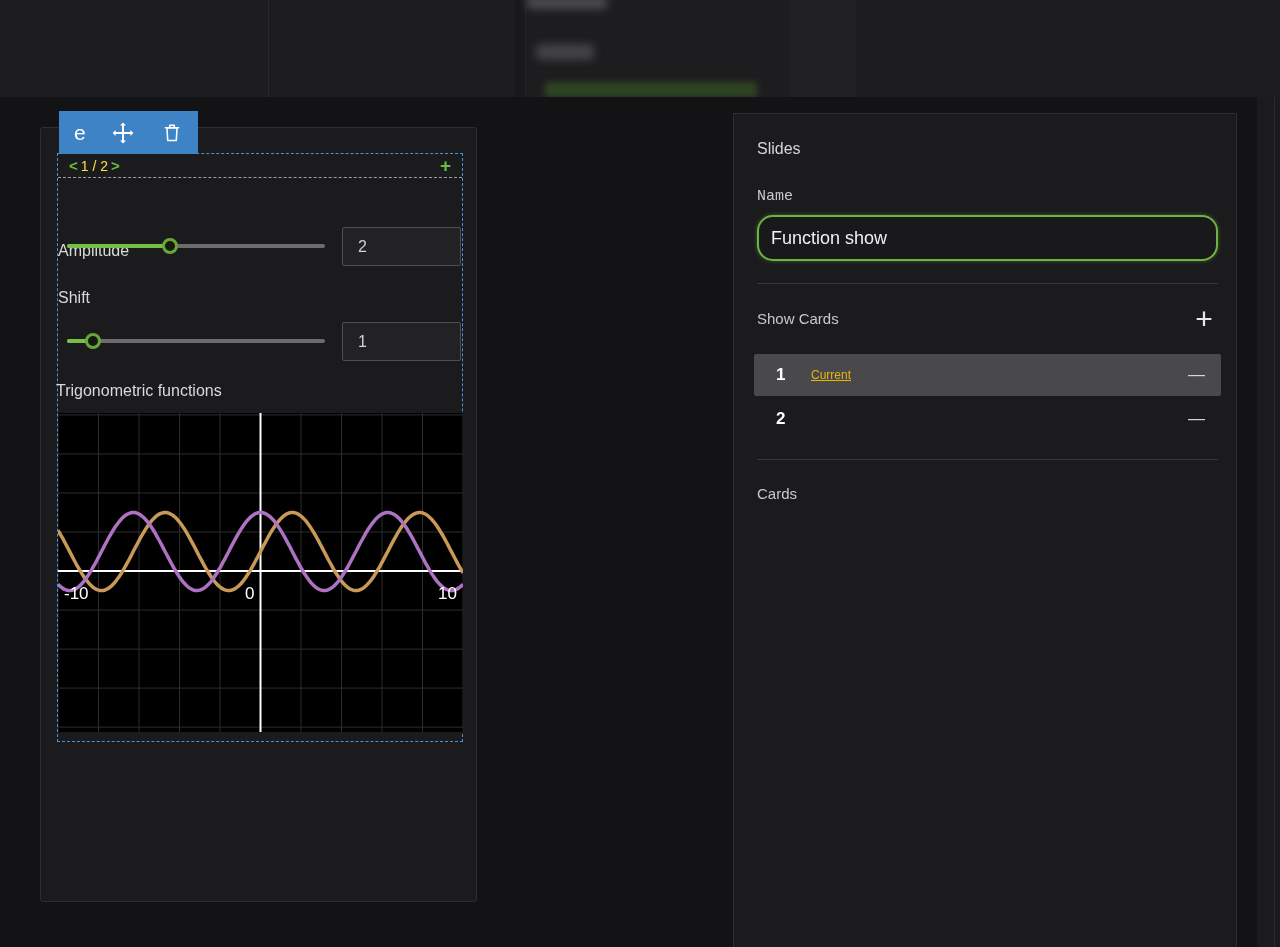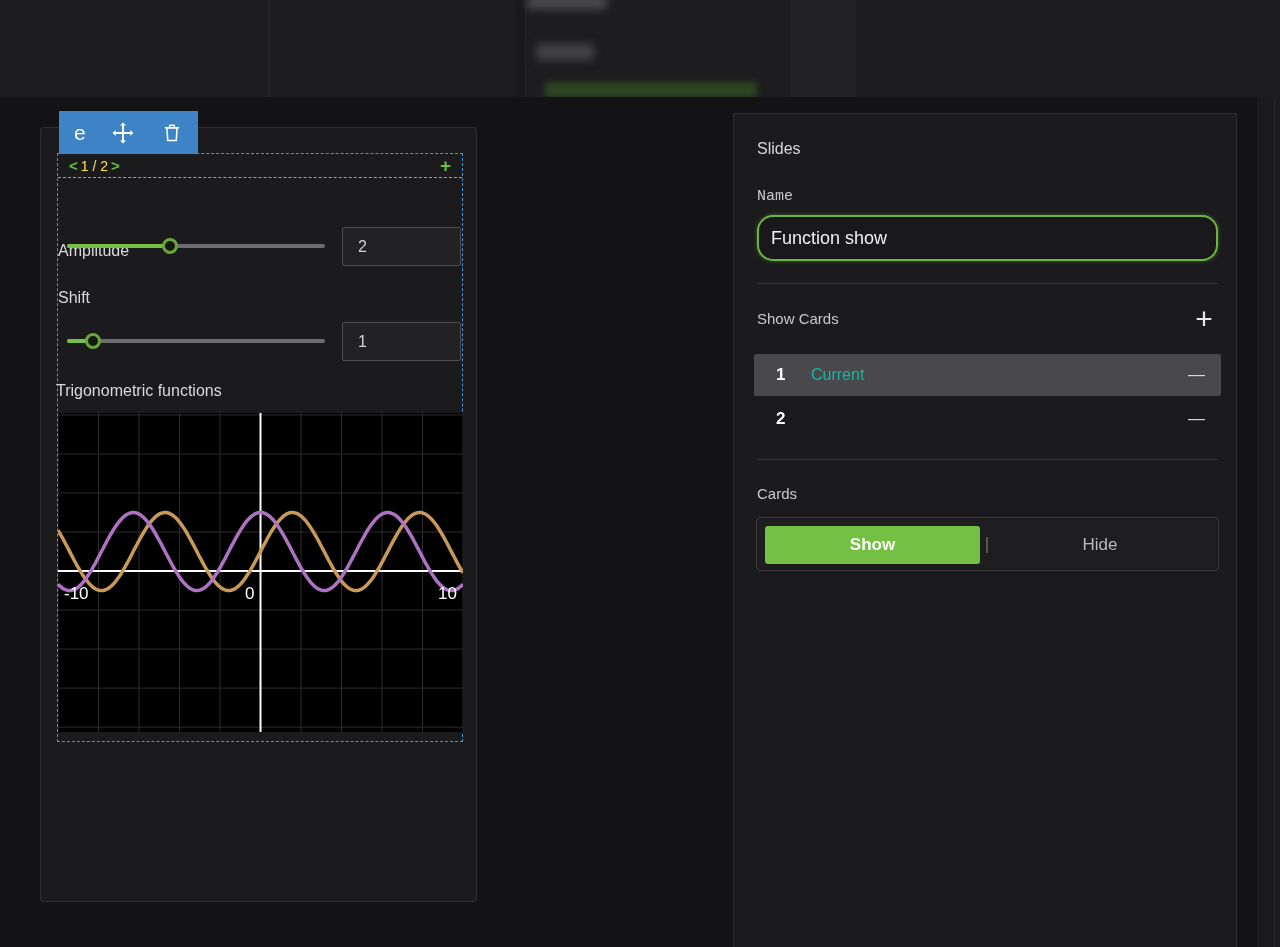--- a/index.html
+++ b/index.html
@@ -59,21 +59,21 @@
                 background:#19191b; border:2px solid #6db33f; border-radius:16px;
                 box-shadow:0 0 4px rgba(109,179,63,.45); color:#eef0f1; font-size:18px;
                 padding:0 12px; font-family:"Liberation Sans", sans-serif; }
   .divider { position:absolute; left:23px; width:461px; height:1px; background:#36363a; }
   .add-card { position:absolute; left:452px; top:188px; width:36px; height:36px; color:#e8e8ea;
               font-size:30px; font-weight:200; text-align:center; line-height:34px; cursor:pointer; }
   .card-row { position:absolute; left:20px; width:467px; height:42px; border-radius:2px;
               display:flex; align-items:center; cursor:pointer; }
   .card-row.current { background:#49494b; }
   .card-num { color:#ffffff; font-size:17px; font-weight:bold; margin-left:22px; width:14px; }
-  .card-tag { color:#14b8a6; font-size:16px; margin-left:21px; }
+  .card-tag { color:#eab308; font-size:12px; margin-left:21px;text-decoration:underline; }
   .card-remove { margin-left:auto; margin-right:16px; color:#dcdcde; font-size:17px; cursor:pointer; }
   .segmented { position:absolute; left:22px; top:403px; width:463px; height:54px; background:#1e1e20;
                border:1px solid #3a3a3c; border-radius:4px; }
   .seg-show { position:absolute; left:8px; top:8px; width:215px; height:38px; background:#74c044;
               border-radius:3px; color:#fafafa; font-size:17px; font-weight:600;
               display:flex; align-items:center; justify-content:center; cursor:pointer; }
   .seg-sep { position:absolute; left:229px; top:19px; width:2px; height:16px; background:#535355; }
   .seg-hide { position:absolute; left:231px; top:8px; width:224px; height:38px; color:#b9babc; font-size:17px;
               display:flex; align-items:center; justify-content:center; cursor:pointer; }
 </style>
@@ -191,19 +191,14 @@
     </div>
     <div class="card-row" style="top:284px;">
       <span class="card-num">2</span>
       <span class="card-tag"></span>
       <span class="card-remove">—</span>
     </div>
 
     <div class="divider" style="top:345px;"></div>
 
     <div class="field-label" style="left:23px; top:371px;">Cards</div>
-    <div class="segmented">
-      <div class="seg-show">Show</div>
-      <div class="seg-sep"></div>
-      <div class="seg-hide">Hide</div>
-    </div>
   </div>
 </div>
 
 </body></html>

